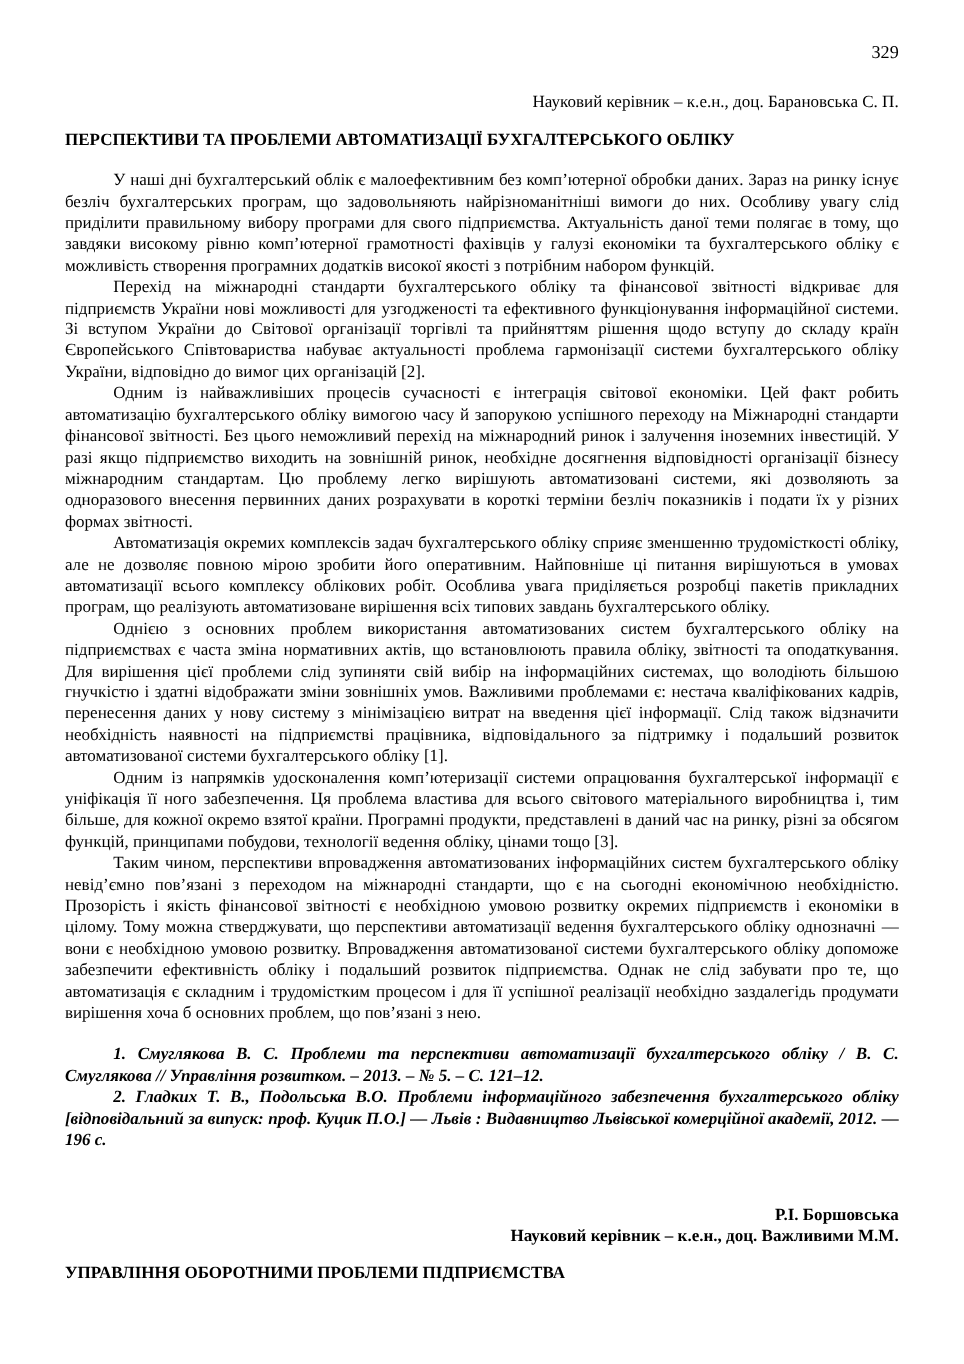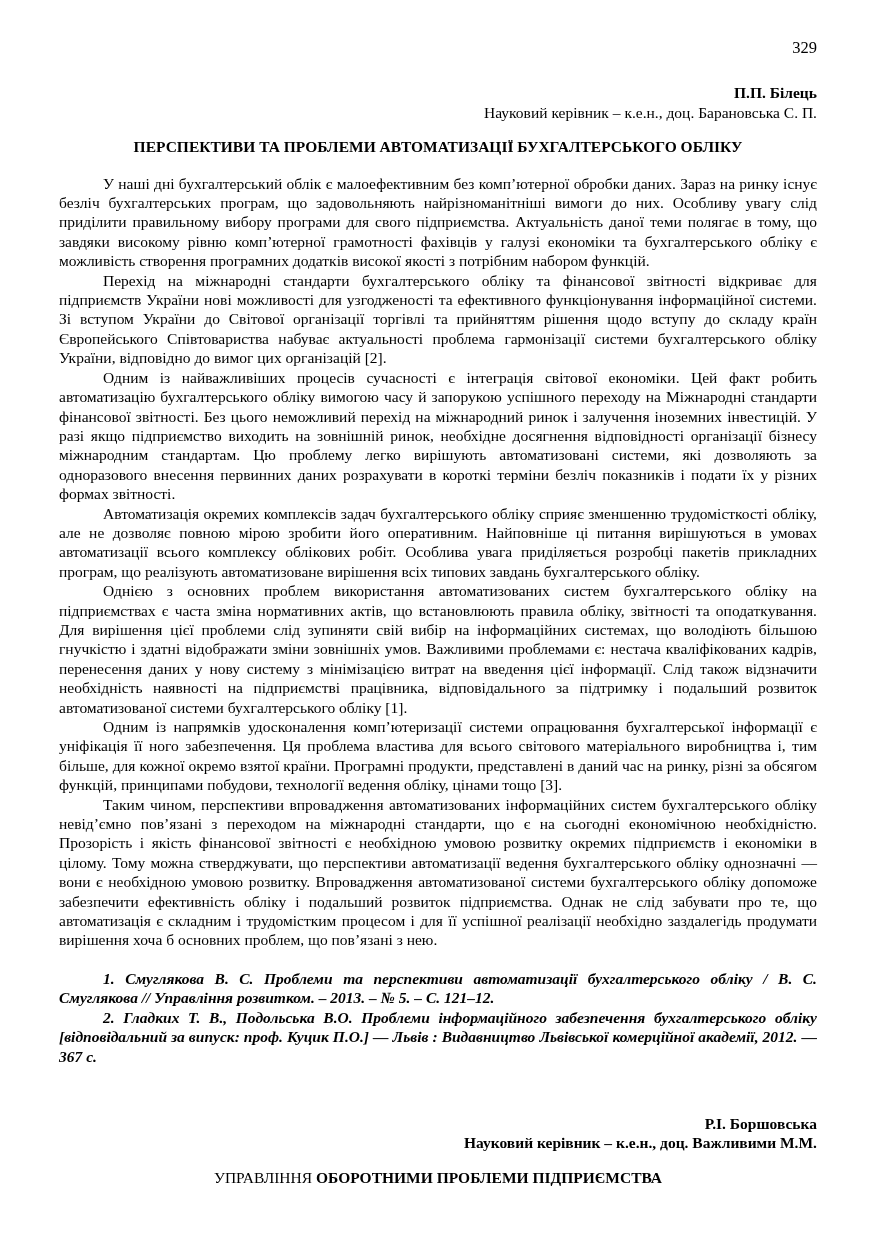--- a/index.html
+++ b/index.html
@@ -30,27 +30,27 @@
     text-align: right;
     font-weight: bold;
   }
   .supervisor-line {
     text-align: right;
   }
   .supervisor-line.bold {
     font-weight: bold;
   }
   .article-title {
-    text-align: center;
+    text-align: left;
     font-weight: bold;
     margin-top: 15px;
     margin-bottom: 17px;
   }
   .article-title .normal-part {
-    font-weight: normal;
+    font-weight: bold;
   }
   .body-text p {
     margin: 0;
     text-align: justify;
     text-indent: 44px;
   }
   .references {
     margin-top: 19px;
     font-style: italic;
   }
@@ -65,39 +65,38 @@
   }
 </style>
 </head>
 <body>
 
 <div class="page">
 
   <div class="page-number">329</div>
 
   <div>
-    <div class="author-line">П.П. Білець</div>
     <div class="supervisor-line">Науковий керівник – к.е.н., доц. Барановська С. П.</div>
   </div>
 
   <div class="article-title">ПЕРСПЕКТИВИ ТА ПРОБЛЕМИ АВТОМАТИЗАЦІЇ БУХГАЛТЕРСЬКОГО ОБЛІКУ</div>
 
   <div class="body-text">
     <p>У наші дні бухгалтерський облік є малоефективним без комп’ютерної обробки даних. Зараз на ринку існує безліч бухгалтерських програм, що задовольняють найрізноманітніші вимоги до них. Особливу увагу слід приділити правильному вибору програми для свого підприємства. Актуальність даної теми полягає в тому, що завдяки високому рівню комп’ютерної грамотності фахівців у галузі економіки та бухгалтерського обліку є можливість створення програмних додатків високої якості з потрібним набором функцій.</p>
     <p>Перехід на міжнародні стандарти бухгалтерського обліку та фінансової звітності відкриває для підприємств України нові можливості для узгодженості та ефективного функціонування інформаційної системи. Зі вступом України до Світової організації торгівлі та прийняттям рішення щодо вступу до складу країн Європейського Співтовариства набуває актуальності проблема гармонізації системи бухгалтерського обліку України, відповідно до вимог цих організацій [2].</p>
     <p>Одним із найважливіших процесів сучасності є інтеграція світової економіки. Цей факт робить автоматизацію бухгалтерського обліку вимогою часу й запорукою успішного переходу на Міжнародні стандарти фінансової звітності. Без цього неможливий перехід на міжнародний ринок і залучення іноземних інвестицій. У разі якщо підприємство виходить на зовнішній ринок, необхідне досягнення відповідності організації бізнесу міжнародним стандартам. Цю проблему легко вирішують автоматизовані системи, які дозволяють за одноразового внесення первинних даних розрахувати в короткі терміни безліч показників і подати їх у різних формах звітності.</p>
     <p>Автоматизація окремих комплексів задач бухгалтерського обліку сприяє зменшенню трудомісткості обліку, але не дозволяє повною мірою зробити його оперативним. Найповніше ці питання вирішуються в умовах автоматизації всього комплексу облікових робіт. Особлива увага приділяється розробці пакетів прикладних програм, що реалізують автоматизоване вирішення всіх типових завдань бухгалтерського обліку.</p>
     <p>Однією з основних проблем використання автоматизованих систем бухгалтерського обліку на підприємствах є часта зміна нормативних актів, що встановлюють правила обліку, звітності та оподаткування. Для вирішення цієї проблеми слід зупиняти свій вибір на інформаційних системах, що володіють більшою гнучкістю і здатні відображати зміни зовнішніх умов. Важливими проблемами є: нестача кваліфікованих кадрів, перенесення даних у нову систему з мінімізацією витрат на введення цієї інформації. Слід також відзначити необхідність наявності на підприємстві працівника, відповідального за підтримку і подальший розвиток автоматизованої системи бухгалтерського обліку [1].</p>
     <p>Одним із напрямків удосконалення комп’ютеризації системи опрацювання бухгалтерської інформації є уніфікація її ного забезпечення. Ця проблема властива для всього світового матеріального виробництва і, тим більше, для кожної окремо взятої країни. Програмні продукти, представлені в даний час на ринку, різні за обсягом функцій, принципами побудови, технології ведення обліку, цінами тощо [3].</p>
     <p>Таким чином, перспективи впровадження автоматизованих інформаційних систем бухгалтерського обліку невід’ємно пов’язані з переходом на міжнародні стандарти, що є на сьогодні економічною необхідністю. Прозорість і якість фінансової звітності є необхідною умовою розвитку окремих підприємств і економіки в цілому. Тому можна стверджувати, що перспективи автоматизації ведення бухгалтерського обліку однозначні — вони є необхідною умовою розвитку. Впровадження автоматизованої системи бухгалтерського обліку допоможе забезпечити ефективність обліку і подальший розвиток підприємства. Однак не слід забувати про те, що автоматизація є складним і трудомістким процесом і для її успішної реалізації необхідно заздалегідь продумати вирішення хоча б основних проблем, що пов’язані з нею.</p>
   </div>
 
   <div class="references">
     <p>1. Смуглякова В. С. Проблеми та перспективи автоматизації бухгалтерського обліку / В. С. Смуглякова // Управління розвитком. – 2013. – № 5. – С. 121–12.</p>
-    <p>2. Гладких Т. В., Подольська В.О. Проблеми інформаційного забезпечення бухгалтерського обліку [відповідальний за випуск: проф. Куцик П.О.] — Львів : Видавництво Львівської комерційної академії, 2012. — 367 с.</p>
+    <p>2. Гладких Т. В., Подольська В.О. Проблеми інформаційного забезпечення бухгалтерського обліку [відповідальний за випуск: проф. Куцик П.О.] — Львів : Видавництво Львівської комерційної академії, 2012. — 196 с.</p>
   </div>
 
   <div class="article2-block">
     <div class="author-line">Р.І. Боршовська</div>
     <div class="supervisor-line bold">Науковий керівник – к.е.н., доц. Важливими М.М.</div>
   </div>
 
   <div class="article-title"><span class="normal-part">УПРАВЛІННЯ </span><span>ОБОРОТНИМИ ПРОБЛЕМИ ПІДПРИЄМСТВА</span></div>
 
 </div>

